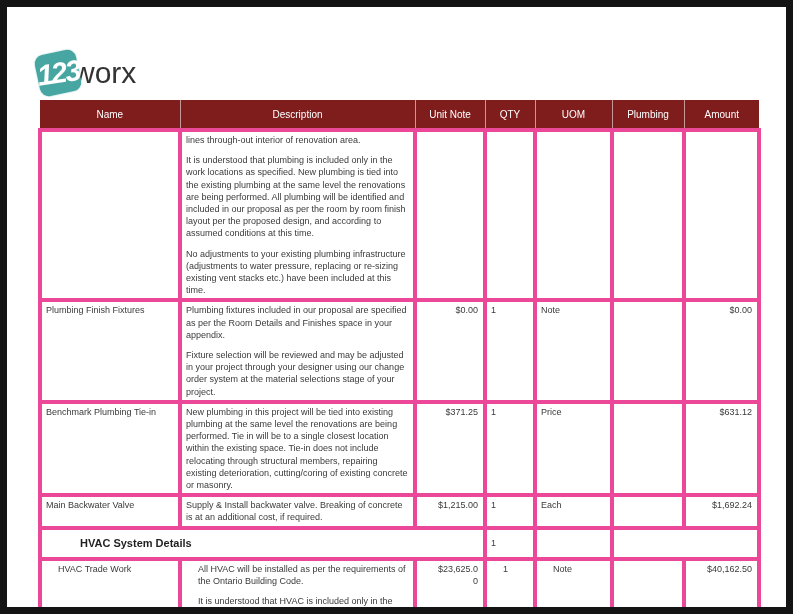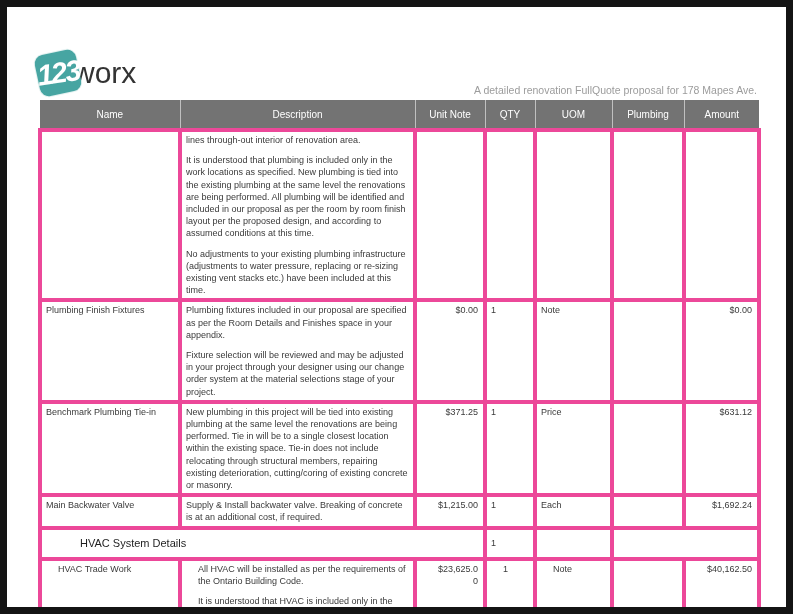--- a/index.html
+++ b/index.html
@@ -48,21 +48,21 @@
     font-size:10.5px; color:#9c9c9c;
     text-align:right;
   }
 
   
   .table-wrap { position:absolute; left:31px; top:93px; width:719px; }
   table.quote {
     width:719px; border-collapse:collapse; table-layout:fixed;
   }
   table.quote th {
-    background:#737373; color:#ffffff;
+    background:#7f1d1d; color:#ffffff;
     font-size:10px; font-weight:normal;
     height:28px; padding:0 2px;
     text-align:center; vertical-align:middle;
     border-right:1px solid rgba(255,255,255,.55);
   }
   table.quote th:last-child { border-right:none; }
   table.quote td {
     border:4px solid #ec4899;
     vertical-align:top;
     padding:2px 5px 2px 4px;
@@ -78,37 +78,36 @@
 
   tr.r0 td { height:148px; }
   tr.r1 td { height:70px; }
   tr.r2 td { height:73px; }
   tr.r3 td { height:24px; }
   tr.section-row td { height:23px; vertical-align:middle; }
   tr.r5 td { height:61px;padding-left:16px; }
   tr.r5 .clip { height:59px; overflow:hidden; }
 
   tr.section-row .section-label {
-    font-size:11px; font-weight:400; color:#1f1f1f;
+    font-size:11px; font-weight:700; color:#1f1f1f;
     padding-left:38px;
   }
 </style>
 </head>
 <body>
 
 <div class="page">
 
   <div class="logo">
     <div class="logo-badge">
       <span>123</span>
     </div>
     <div class="logo-word">worx</div>
   </div>
 
-  <div class="subtitle">A detailed renovation FullQuote proposal for 178 Mapes Ave.</div>
 
   <div class="table-wrap">
     <table class="quote">
       <colgroup>
         <col style="width:140px">
           <col style="width:235px">
           <col style="width:70px">
         <col style="width:50px">
           <col style="width:77px">
           <col style="width:72px">

